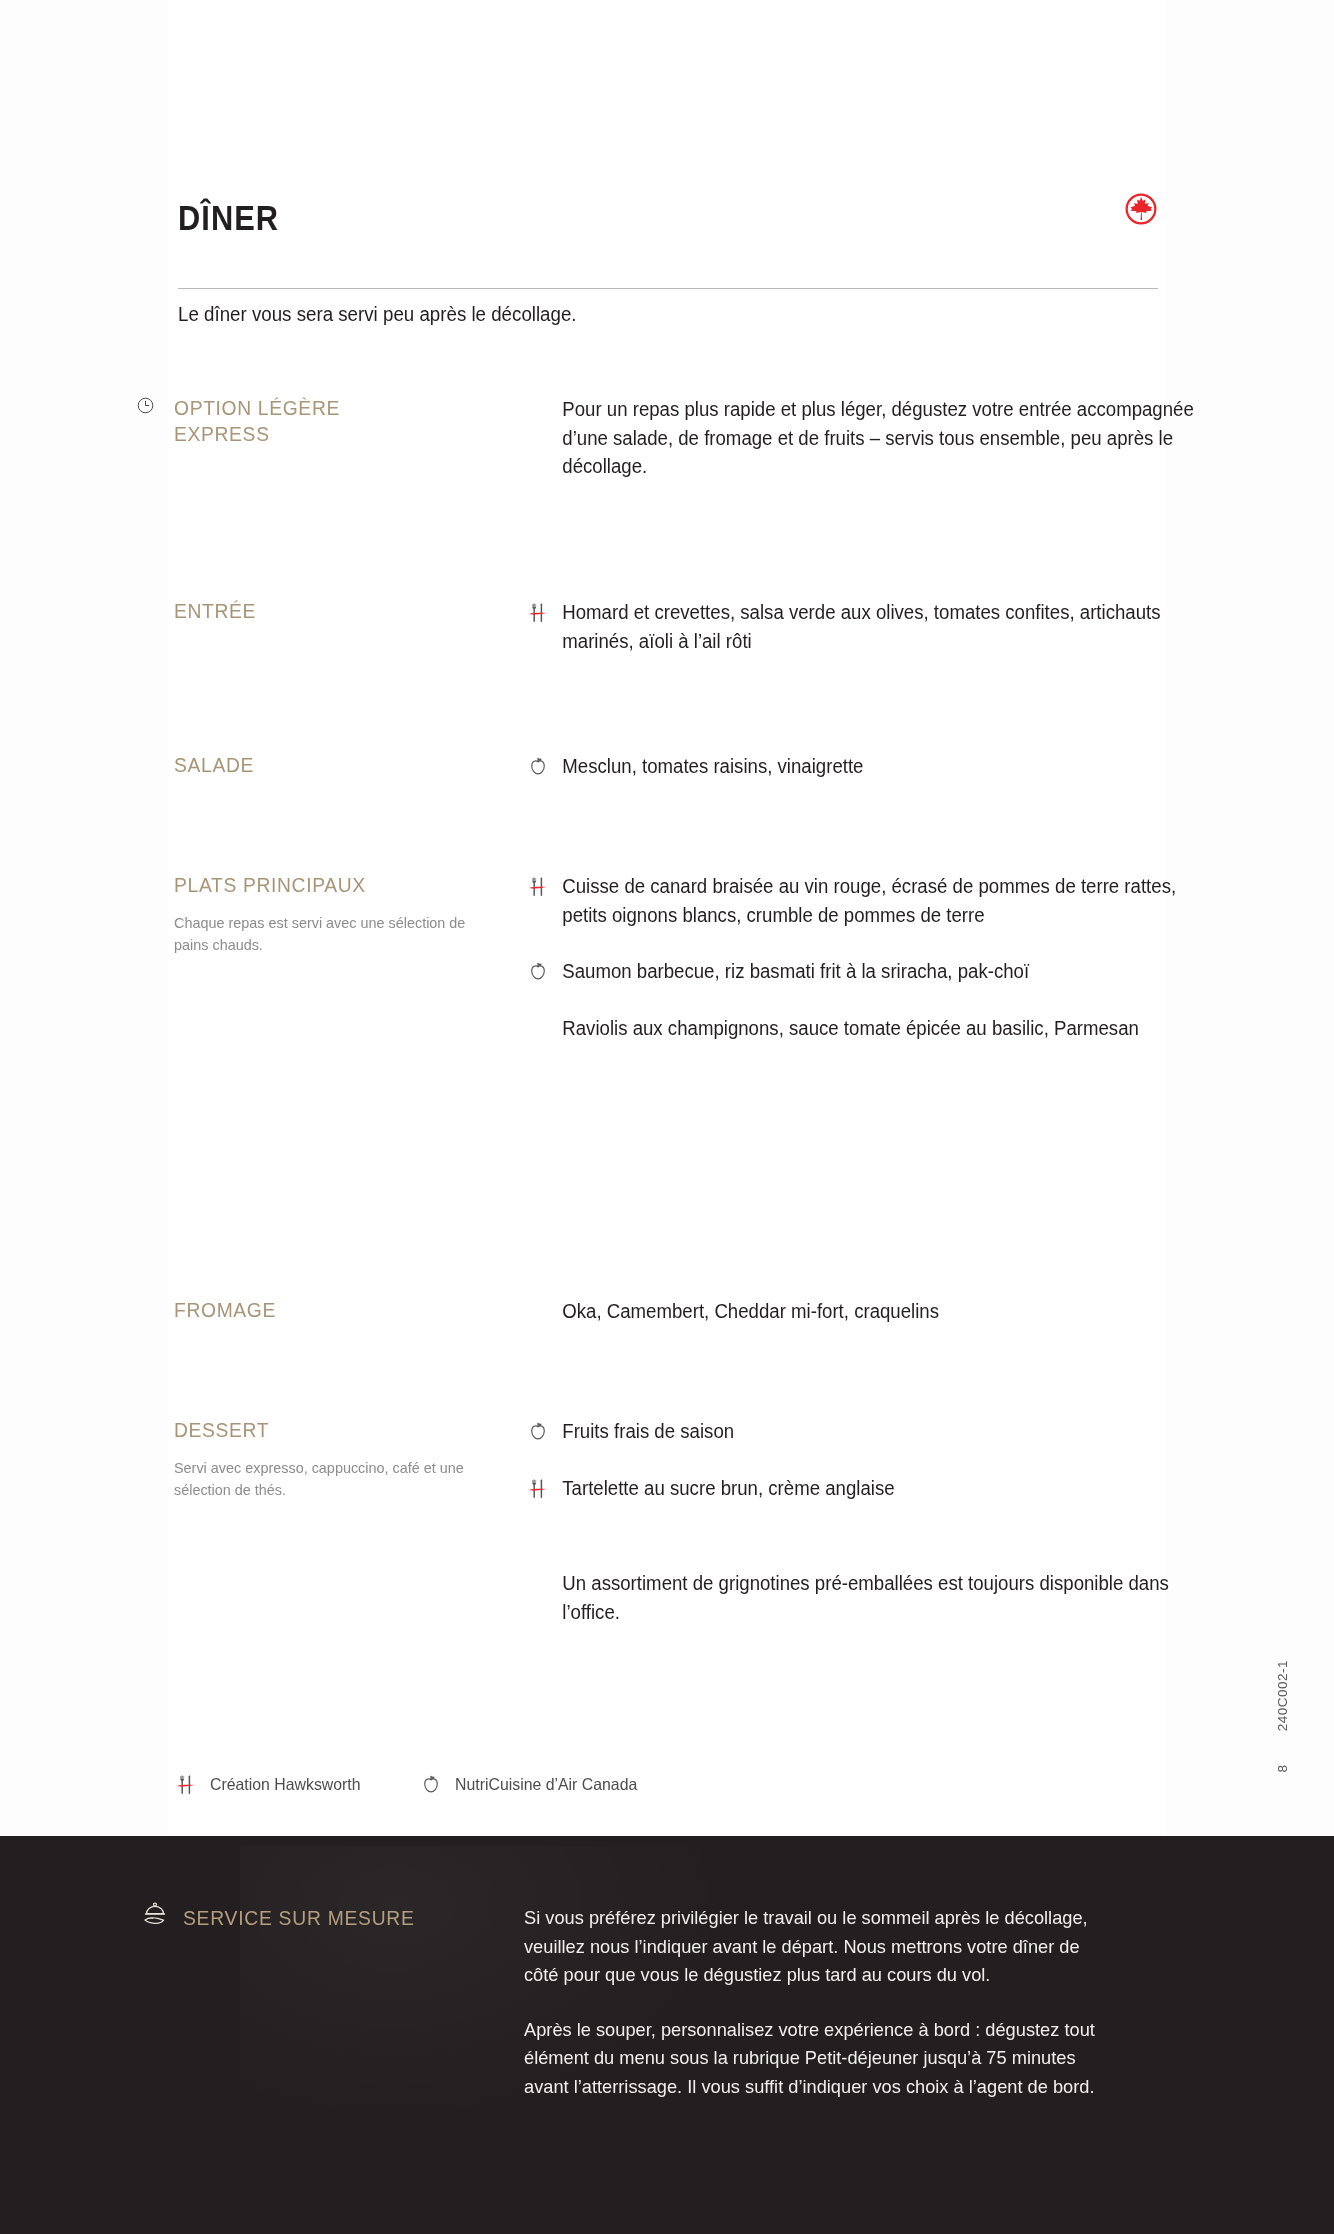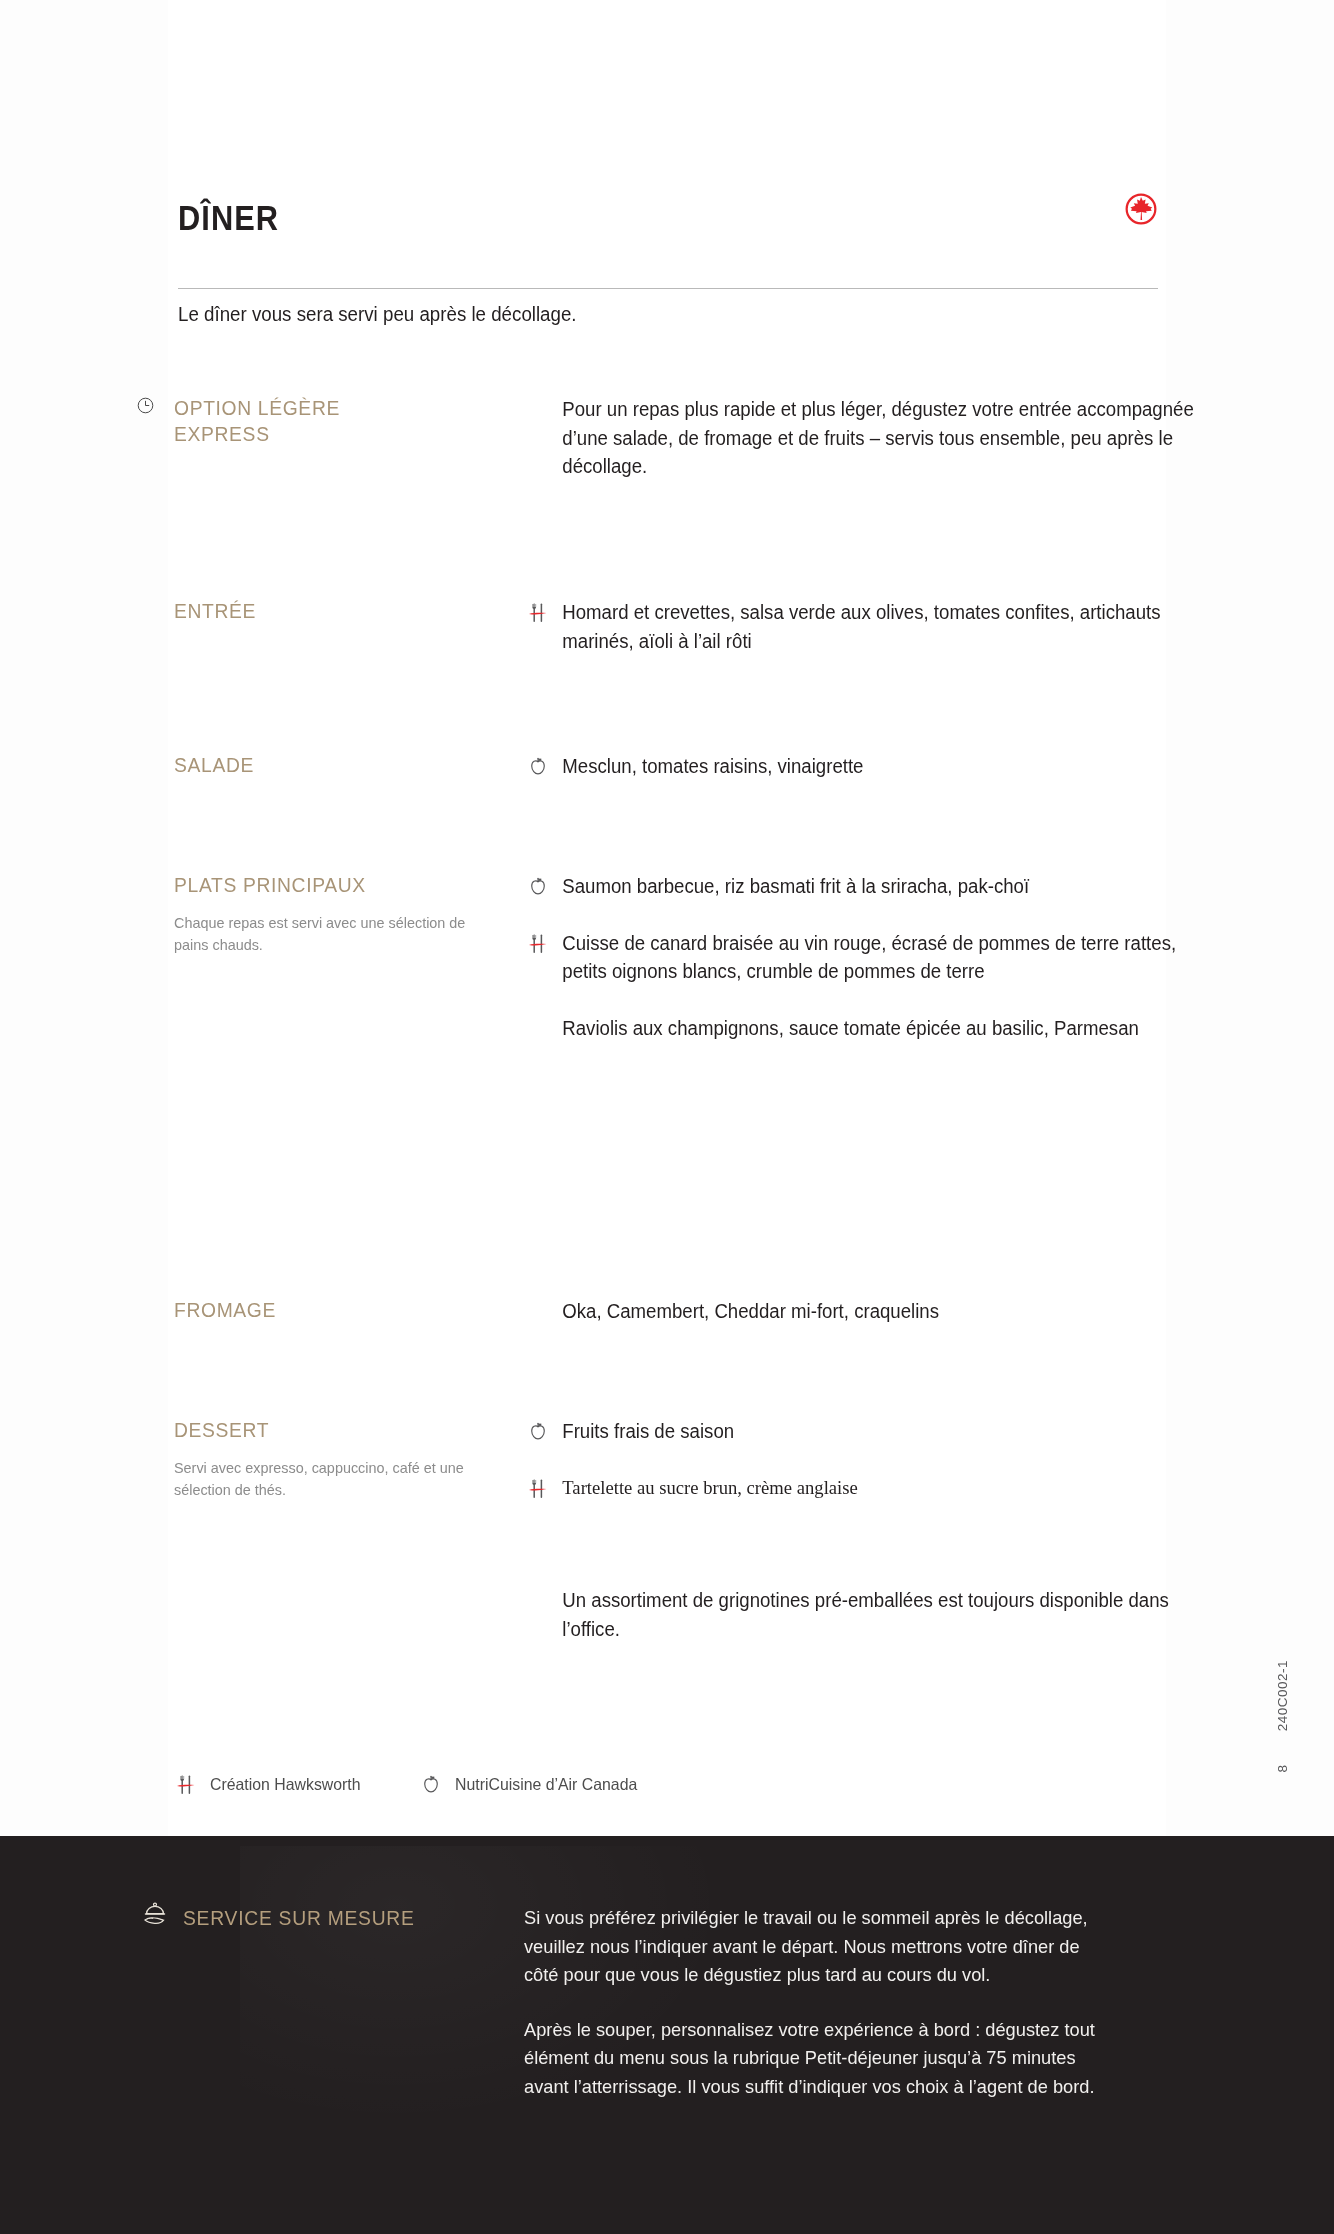--- a/index.html
+++ b/index.html
@@ -204,76 +204,76 @@
     </div>
 
     <div class="section" style="top:872px;">
       <div class="lbl-wrap">
         <div class="lbl">PLATS PRINCIPAUX</div>
         <div class="sublbl">Chaque repas est servi avec une sélection de pains chauds.</div>
       </div>
       <div class="body-wrap">
         <div class="dish">
           <div class="ico">
-            <svg viewBox="0 0 26 26" width="24" height="24">
-              <path d="M13 8.4 C10.6 6.2 6.2 7.8 6.2 13.0 C6.2 17.6 9.7 21.6 13 21.6 C16.3 21.6 19.8 17.6 19.8 13.0 C19.8 7.8 15.4 6.2 13 8.4 z" fill="none" stroke="#58585a" stroke-width="1.25"></path>
-              <path d="M13 8.2 V4.6" stroke="#58585a" stroke-width="1.25" stroke-linecap="round"></path>
-              <path d="M13.2 5.0 h3.4 v2.4 h-3.4 z" fill="#58585a"></path>
-            </svg>
-          </div>
-          <div class="txt">Saumon barbecue, riz basmati frit à la sriracha, pak-choï</div>
-        </div>
-        <div class="dish">
-          <div class="ico">
             <svg viewBox="0 0 26 26" width="26" height="26">
               <g stroke="#58585a" stroke-width="1.5" fill="none" stroke-linecap="round">
                 <path d="M8.2 4.2 V21.2"></path>
                   <path d="M15.4 4.2 V21.2"></path>
               </g>
               <path d="M6.3 4.0 h3.8 v3.0 a1.9 1.9 0 0 1 -3.8 0 z" fill="#58585a"></path>
               <path d="M6.9 4.0 V7.0 M8.2 4.0 V7.0 M9.5 4.0 V7.0" stroke="#ffffff" stroke-width="0.55"></path>
               <path d="M3.0 13.9 C7.5 12.7 14.5 12.6 20.4 13.1 C14.8 14.5 8.0 14.9 3.0 13.9 z" fill="#e8252a"></path>
             </svg>
           </div>
           <div class="txt">Cuisse de canard braisée au vin rouge, écrasé de pommes de terre rattes, petits oignons blancs, crumble de pommes de terre</div>
         </div>
         <div class="dish">
-          <div class="txt noicon">Raviolis aux champignons, sauce tomate épicée au basilic, Parmesan</div>
-        </div>
-      </div>
-    </div>
-
-    <div class="section" style="top:1297px;">
-      <div class="lbl-wrap">
-        <div class="lbl">FROMAGE</div>
-      </div>
-      <div class="body-wrap">
-        <div class="dish">
-          <div class="txt noicon">Oka, Camembert, Cheddar mi-fort, craquelins</div>
-        </div>
-      </div>
-    </div>
-
-    <div class="section" style="top:1417px;">
-      <div class="lbl-wrap">
-        <div class="lbl">DESSERT</div>
-        <div class="sublbl">Servi avec expresso, cappuccino, café et une sélection de thés.</div>
-      </div>
-      <div class="body-wrap">
-        <div class="dish">
           <div class="ico">
             <svg viewBox="0 0 26 26" width="24" height="24">
               <path d="M13 8.4 C10.6 6.2 6.2 7.8 6.2 13.0 C6.2 17.6 9.7 21.6 13 21.6 C16.3 21.6 19.8 17.6 19.8 13.0 C19.8 7.8 15.4 6.2 13 8.4 z" fill="none" stroke="#58585a" stroke-width="1.25"></path>
               <path d="M13 8.2 V4.6" stroke="#58585a" stroke-width="1.25" stroke-linecap="round"></path>
               <path d="M13.2 5.0 h3.4 v2.4 h-3.4 z" fill="#58585a"></path>
             </svg>
           </div>
+          <div class="txt">Saumon barbecue, riz basmati frit à la sriracha, pak-choï</div>
+        </div>
+        <div class="dish">
+          <div class="txt noicon">Raviolis aux champignons, sauce tomate épicée au basilic, Parmesan</div>
+        </div>
+      </div>
+    </div>
+
+    <div class="section" style="top:1297px;">
+      <div class="lbl-wrap">
+        <div class="lbl">FROMAGE</div>
+      </div>
+      <div class="body-wrap">
+        <div class="dish">
+          <div class="txt noicon">Oka, Camembert, Cheddar mi-fort, craquelins</div>
+        </div>
+      </div>
+    </div>
+
+    <div class="section" style="top:1417px;">
+      <div class="lbl-wrap">
+        <div class="lbl">DESSERT</div>
+        <div class="sublbl">Servi avec expresso, cappuccino, café et une sélection de thés.</div>
+      </div>
+      <div class="body-wrap">
+        <div class="dish">
+          <div class="ico">
+            <svg viewBox="0 0 26 26" width="24" height="24">
+              <path d="M13 8.4 C10.6 6.2 6.2 7.8 6.2 13.0 C6.2 17.6 9.7 21.6 13 21.6 C16.3 21.6 19.8 17.6 19.8 13.0 C19.8 7.8 15.4 6.2 13 8.4 z" fill="none" stroke="#58585a" stroke-width="1.25"></path>
+              <path d="M13 8.2 V4.6" stroke="#58585a" stroke-width="1.25" stroke-linecap="round"></path>
+              <path d="M13.2 5.0 h3.4 v2.4 h-3.4 z" fill="#58585a"></path>
+            </svg>
+          </div>
           <div class="txt">Fruits frais de saison</div>
         </div>
-        <div class="dish" style="margin-bottom:84px;font-family:Liberation Serif, serif;">
+        <div class="dish" style="margin-bottom:67px;">
           <div class="ico">
             <svg viewBox="0 0 26 26" width="26" height="26">
               <g stroke="#58585a" stroke-width="1.5" fill="none" stroke-linecap="round">
                 <path d="M8.2 4.2 V21.2"></path>
                   <path d="M15.4 4.2 V21.2"></path>
               </g>
               <path d="M6.3 4.0 h3.8 v3.0 a1.9 1.9 0 0 1 -3.8 0 z" fill="#58585a"></path>
               <path d="M6.9 4.0 V7.0 M8.2 4.0 V7.0 M9.5 4.0 V7.0" stroke="#ffffff" stroke-width="0.55"></path>
               <path d="M3.0 13.9 C7.5 12.7 14.5 12.6 20.4 13.1 C14.8 14.5 8.0 14.9 3.0 13.9 z" fill="#e8252a"></path>
             </svg>

